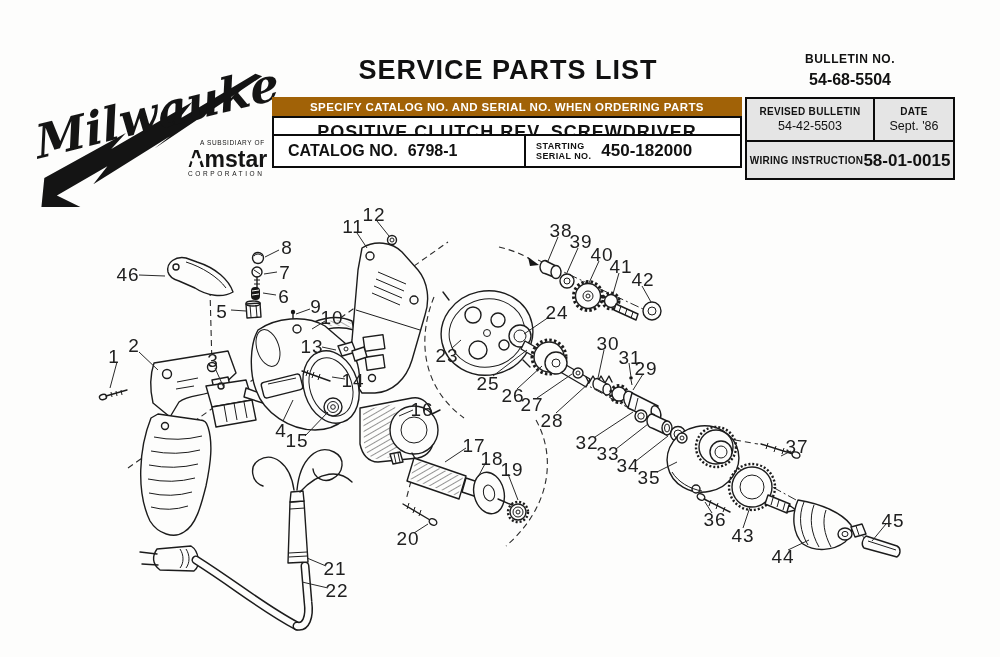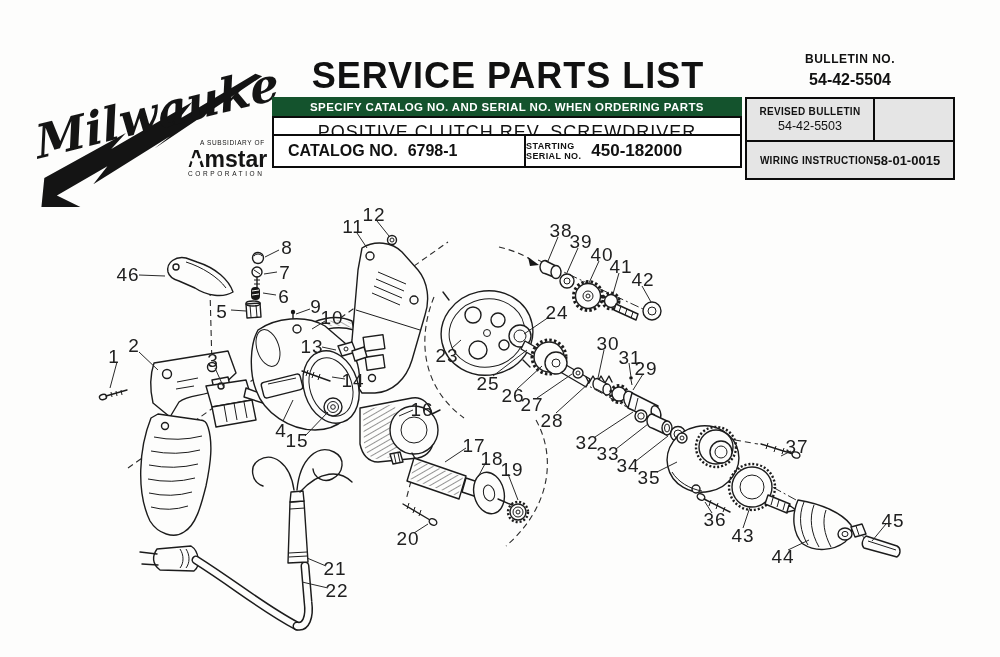--- a/index.html
+++ b/index.html
@@ -2,50 +2,50 @@
 <html><head>
 <meta charset="utf-8">
 <style>
   html,body{margin:0;padding:0;}
   body{width:1000px;height:657px;position:relative;background:#fdfdfc;overflow:hidden;
        font-family:"Liberation Sans",sans-serif;color:#111;}
   .abs{position:absolute;}
 
   
   .title{left:272px;top:55px;width:472px;text-align:center;
-         font-size:36px;font-weight:bold;letter-spacing:1px;}
-  .black-bar{left:272px;top:97px;width:470px;height:19px;background:#14532d;color:#fff;
+         font-size:27px;font-weight:bold;letter-spacing:1px;}
+  .black-bar{left:272px;top:97px;width:470px;height:19px;background:#a16207;color:#fff;
              display:flex;align-items:center;justify-content:center;
              font-size:11.5px;font-weight:bold;letter-spacing:.4px;}
   .product-row{left:272px;top:116px;width:466px;height:28px;border:2px solid #0b0b0b;
                background:#fff;display:flex;align-items:center;justify-content:center;
-               font-size:18px;font-weight:normal;letter-spacing:1px;}
+               font-size:18px;font-weight:bold;letter-spacing:1px;}
   .catalog-row{left:272px;top:134px;width:466px;height:30px;border:2px solid #0b0b0b;
                background:#fff;display:flex;}
   .catalog-cell{width:236px;border-right:2px solid #0b0b0b;display:flex;align-items:center;
                 padding-left:14px;gap:10px;font-size:16px;font-weight:bold;}
-  .serial-cell{flex:1;display:flex;align-items:center;gap:10px;}
+  .serial-cell{flex:1;display:flex;align-items:center;padding-left:10px;gap:10px;}
   .serial-label{font-size:9px;font-weight:bold;line-height:1.15;letter-spacing:.4px;}
   .serial-value{font-size:17px;font-weight:bold;}
 
   
   .bulletin-label{left:745px;top:52px;width:210px;text-align:center;
                   font-size:12px;font-weight:bold;letter-spacing:.5px;}
   .bulletin-value{left:745px;top:71px;width:210px;text-align:center;
                   font-size:16px;font-weight:bold;}
   .right-table{left:745px;top:97px;width:206px;border:2px solid #0b0b0b;background:#e5e5e5;}
   .rt-row1{display:flex;height:41px;}
   .rt-cell-rev{width:126px;border-right:2px solid #0b0b0b;display:flex;flex-direction:column;
                align-items:center;justify-content:center;}
   .rt-cell-date{flex:1;display:flex;flex-direction:column;align-items:center;justify-content:center;}
   .rt-small{font-size:10px;font-weight:bold;letter-spacing:.3px;}
   .rt-val{font-size:12.5px;margin-top:2px;}
   .rt-row2{border-top:2px solid #0b0b0b;height:36px;display:flex;flex-direction:row;
            align-items:center;justify-content:center;}
-  .rt-wiring-val{font-size:13px;font-weight:bold;margin-top:1px;}
+  .rt-wiring-val{font-size:17px;font-weight:bold;margin-top:1px;}
 
   
   svg{position:absolute;left:0;top:0;}
   .ln{stroke:#1c1c1c;stroke-width:1.4;fill:none;stroke-linejoin:round;stroke-linecap:round;}
   .lnw{stroke:#1c1c1c;stroke-width:1.4;fill:#fdfdfc;stroke-linejoin:round;}
   .thin{stroke:#1c1c1c;stroke-width:1;fill:none;}
   .dash{stroke:#2a2a2a;stroke-width:1.1;fill:none;stroke-dasharray:6 4;}
   .dashdot{stroke:#2a2a2a;stroke-width:1;fill:none;stroke-dasharray:9 3 2 3;}
   .teeth{stroke:#1c1c1c;stroke-width:3;fill:none;stroke-dasharray:2.5 2.2;}
   .knurl{stroke:#1c1c1c;stroke-width:2.4;fill:none;stroke-dasharray:2 2;}
@@ -539,26 +539,30 @@
   <div class="serial-cell">
     <span class="serial-label">
       <span>STARTING</span><br>
       <span>SERIAL NO.</span>
     </span>
     <span class="serial-value">450-182000</span>
   </div>
 </div>
 
 <div class="abs bulletin-label">BULLETIN NO.</div>
-<div class="abs bulletin-value">54-42-5504</div>
+<div class="abs bulletin-value">54-68-5504</div>
 
 <div class="abs right-table">
   <div class="rt-row1">
     <div class="rt-cell-rev">
       <span class="rt-small">REVISED BULLETIN</span>
       <span class="rt-val">54-42-5503</span>
+    </div>
+    <div class="rt-cell-date">
+      <span class="rt-small">DATE</span>
+      <span class="rt-val">Sept. '86</span>
     </div>
   </div>
   <div class="rt-row2">
     <span class="rt-small">WIRING INSTRUCTION</span>
     <span class="rt-wiring-val">58-01-0015</span>
   </div>
 </div>
 
 </body></html>

